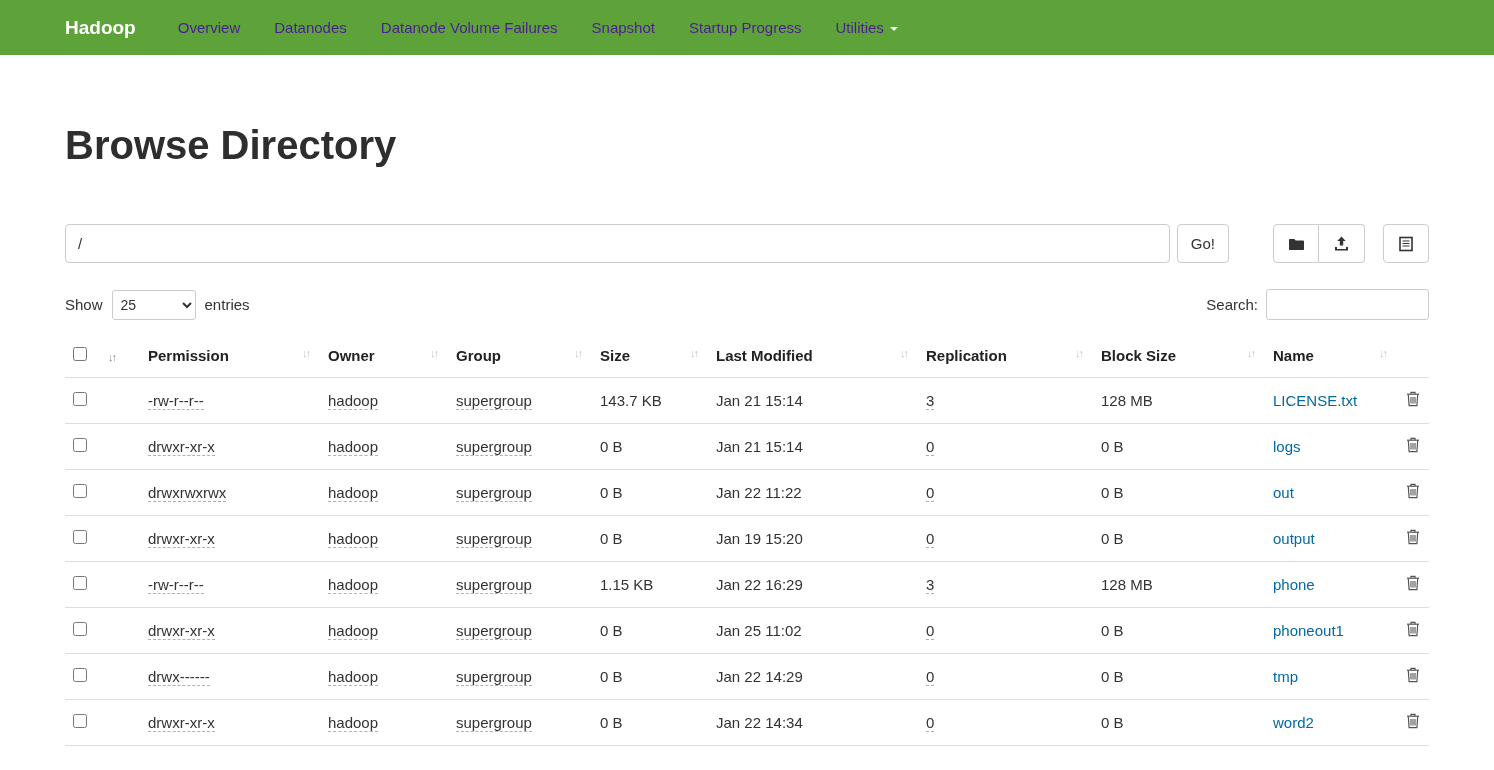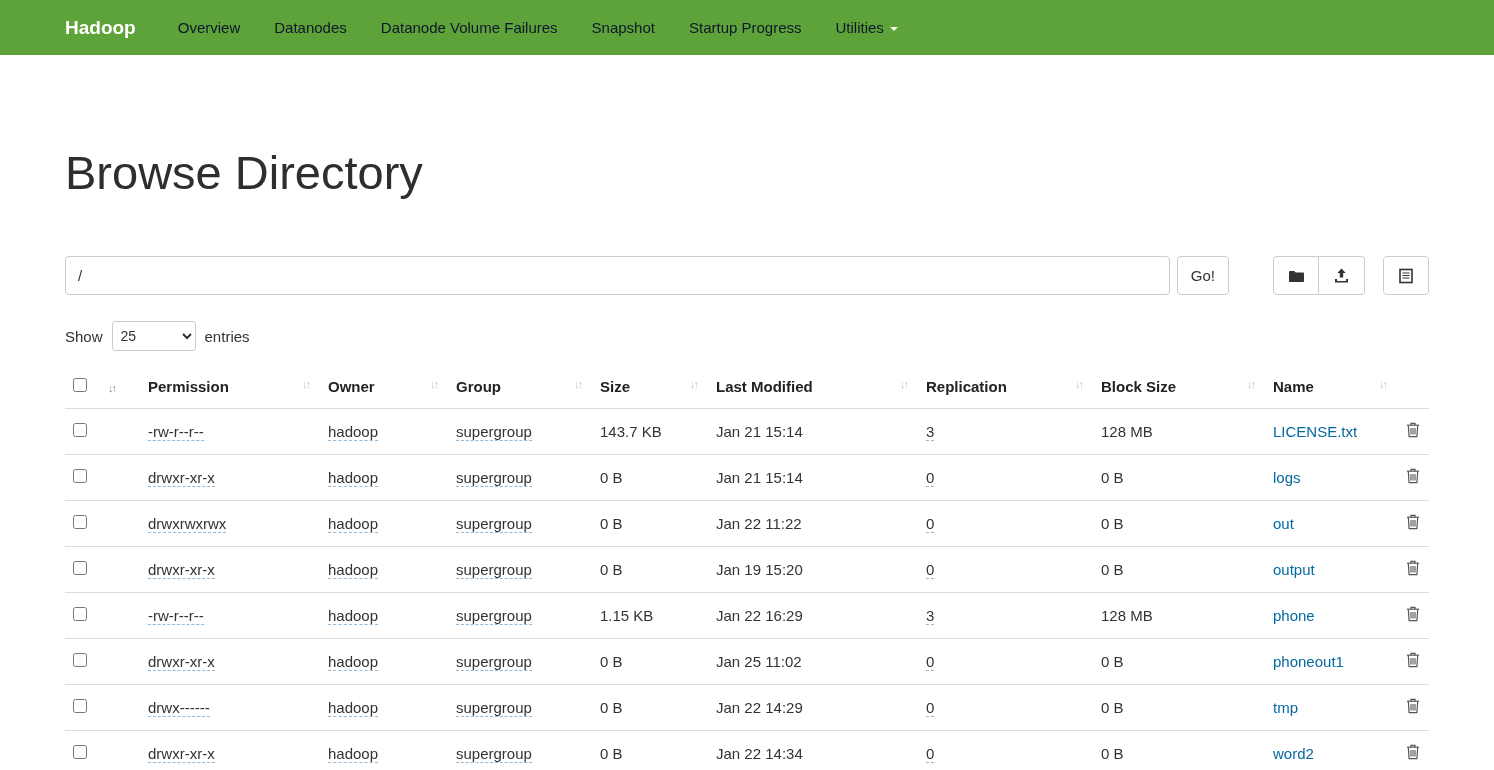--- a/index.html
+++ b/index.html
@@ -3,25 +3,25 @@
 <meta charset="utf-8">
 <style>
   * { box-sizing: border-box; margin: 0; padding: 0; }
   html, body { width: 1494px; height: 770px; }
   body { font-family: "Liberation Sans", sans-serif; background: #fff; color: #333; overflow: hidden; }
 
   
   .navbar { background: #5ea33a; height: 55px; display: flex; align-items: center; padding: 0 30px 0 65px; }
   .brand { color: #fff; font-size: 19px; font-weight: bold; margin-right: 42px; text-decoration: none; cursor: pointer; }
   .nav-items { display: flex; align-items: center; }
-  .nav-item { color: #0f172a; font-size: 15px; margin-right: 34px; text-decoration: none; cursor: pointer; white-space: nowrap; }
+  .nav-item { color: #4c1d95; font-size: 15px; margin-right: 34px; text-decoration: none; cursor: pointer; white-space: nowrap; }
   .caret { display: inline-block; width: 0; height: 0; border-left: 4px solid transparent; border-right: 4px solid transparent; border-top: 4px solid #eef7e8; margin-left: 6px; vertical-align: middle; }
 
   .container { padding: 0 65px; }
-  h1 { font-size: 47px; font-weight: 400; color: #2e2e2e; margin-top: 90px; margin-bottom: 56px; }
+  h1 { font-size: 40px; font-weight: 700; color: #2e2e2e; margin-top: 68px; margin-bottom: 56px; }
 
   
   .pathbar { display: flex; align-items: center; }
   .path-input { flex: 1; height: 39px; border: 1px solid #ccc; border-radius: 4px; padding: 6px 12px; font-size: 15px; font-family: inherit; color: #333; }
   .btn { background: #fff; border: 1px solid #ccc; border-radius: 4px; height: 39px; font-size: 15px; color: #333; cursor: pointer; font-family: inherit; }
   .go-btn { margin-left: 7px; padding: 0 13px; }
   .icon-btn { width: 46px; display: inline-flex; align-items: center; justify-content: center; }
   .btn-group { display: inline-flex; margin-left: 44px; }
   .btn-group .icon-btn:first-child { border-top-right-radius: 0; border-bottom-right-radius: 0; }
   .btn-group .icon-btn + .icon-btn { border-left: none; border-top-left-radius: 0; border-bottom-left-radius: 0; }
@@ -98,20 +98,24 @@
   </div>
 
   <div class="controls">
     <div class="show-wrap">
       <span>Show</span>
       <select class="page-size">
         <option selected="">25</option>
       </select>
       <span>entries</span>
     </div>
+    <div class="search-wrap">
+      <span>Search:</span>
+      <input class="search-input" type="text" value="" style="">
+    </div>
   </div>
 
   <table>
     <colgroup>
       <col style="width:35px">
         <col style="width:40px">
         <col style="width:180px">
         <col style="width:128px">
         <col style="width:144px">
         <col style="width:116px">

